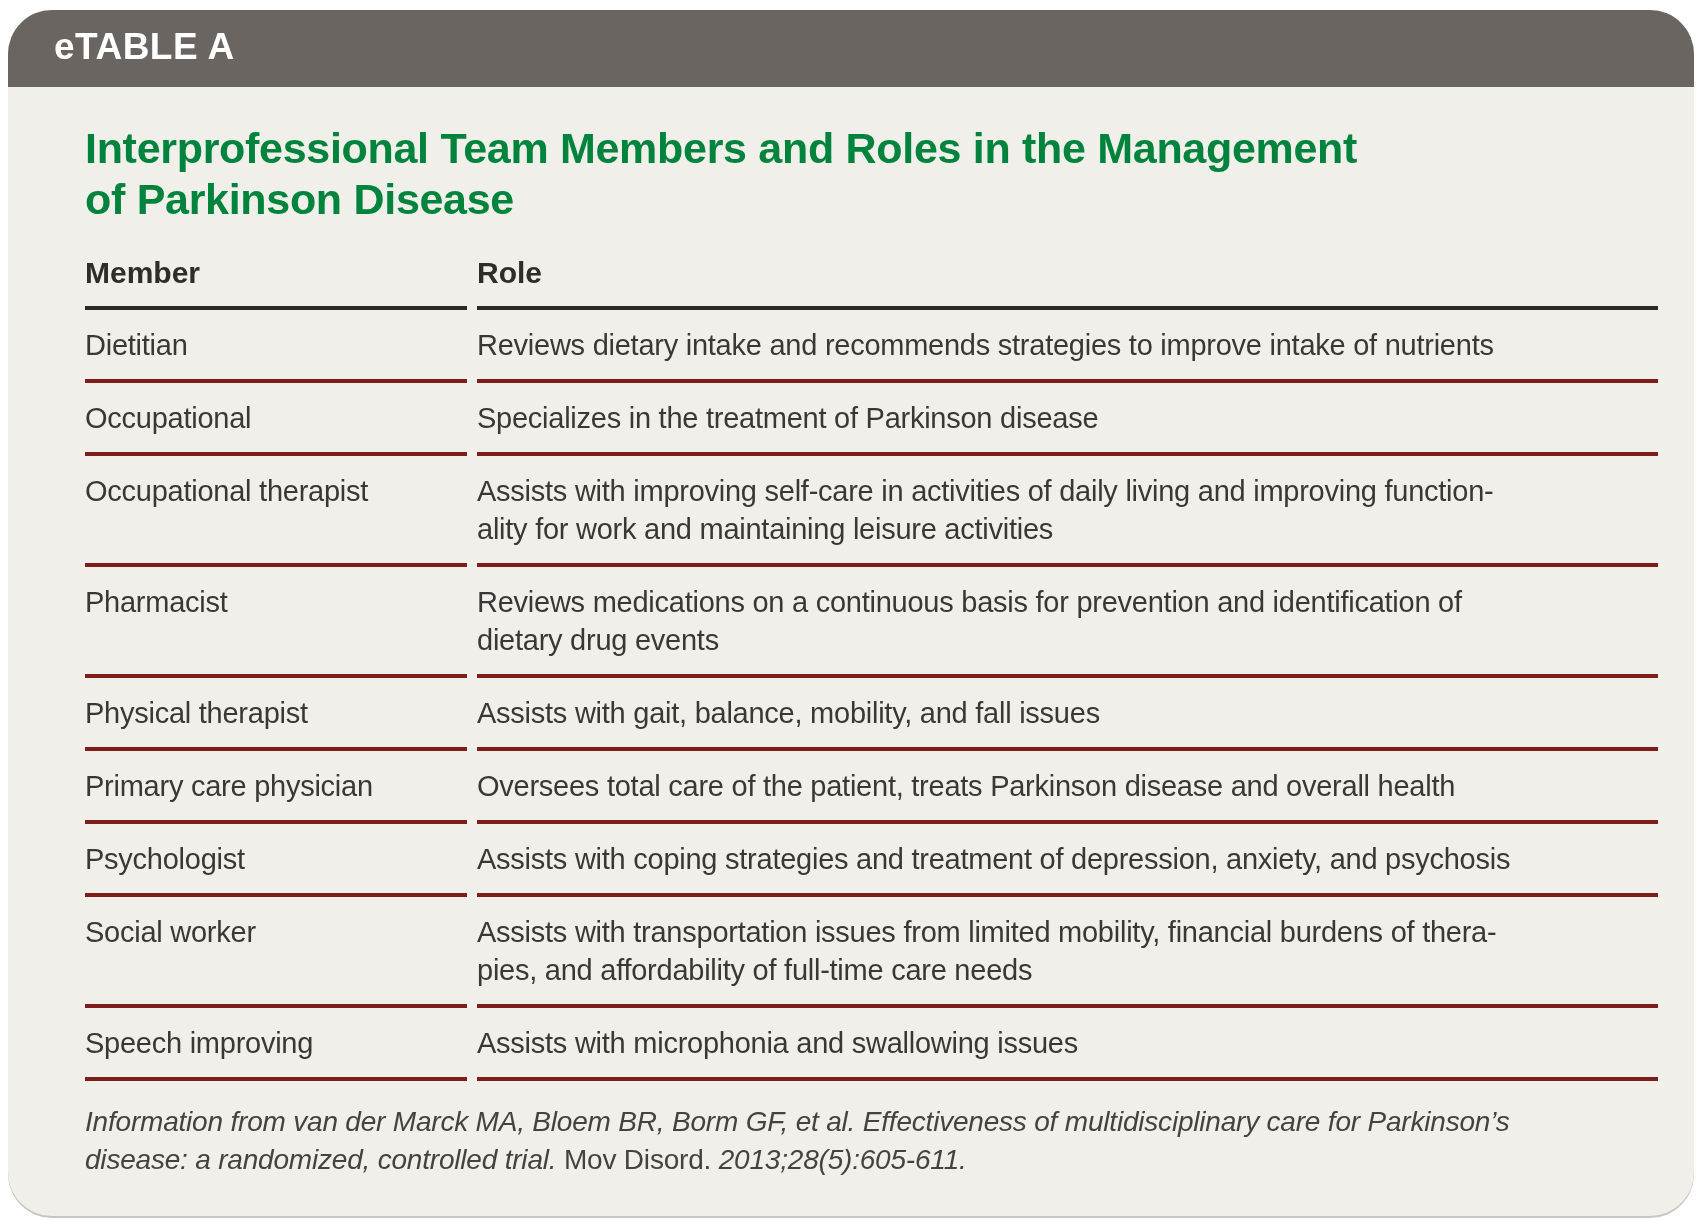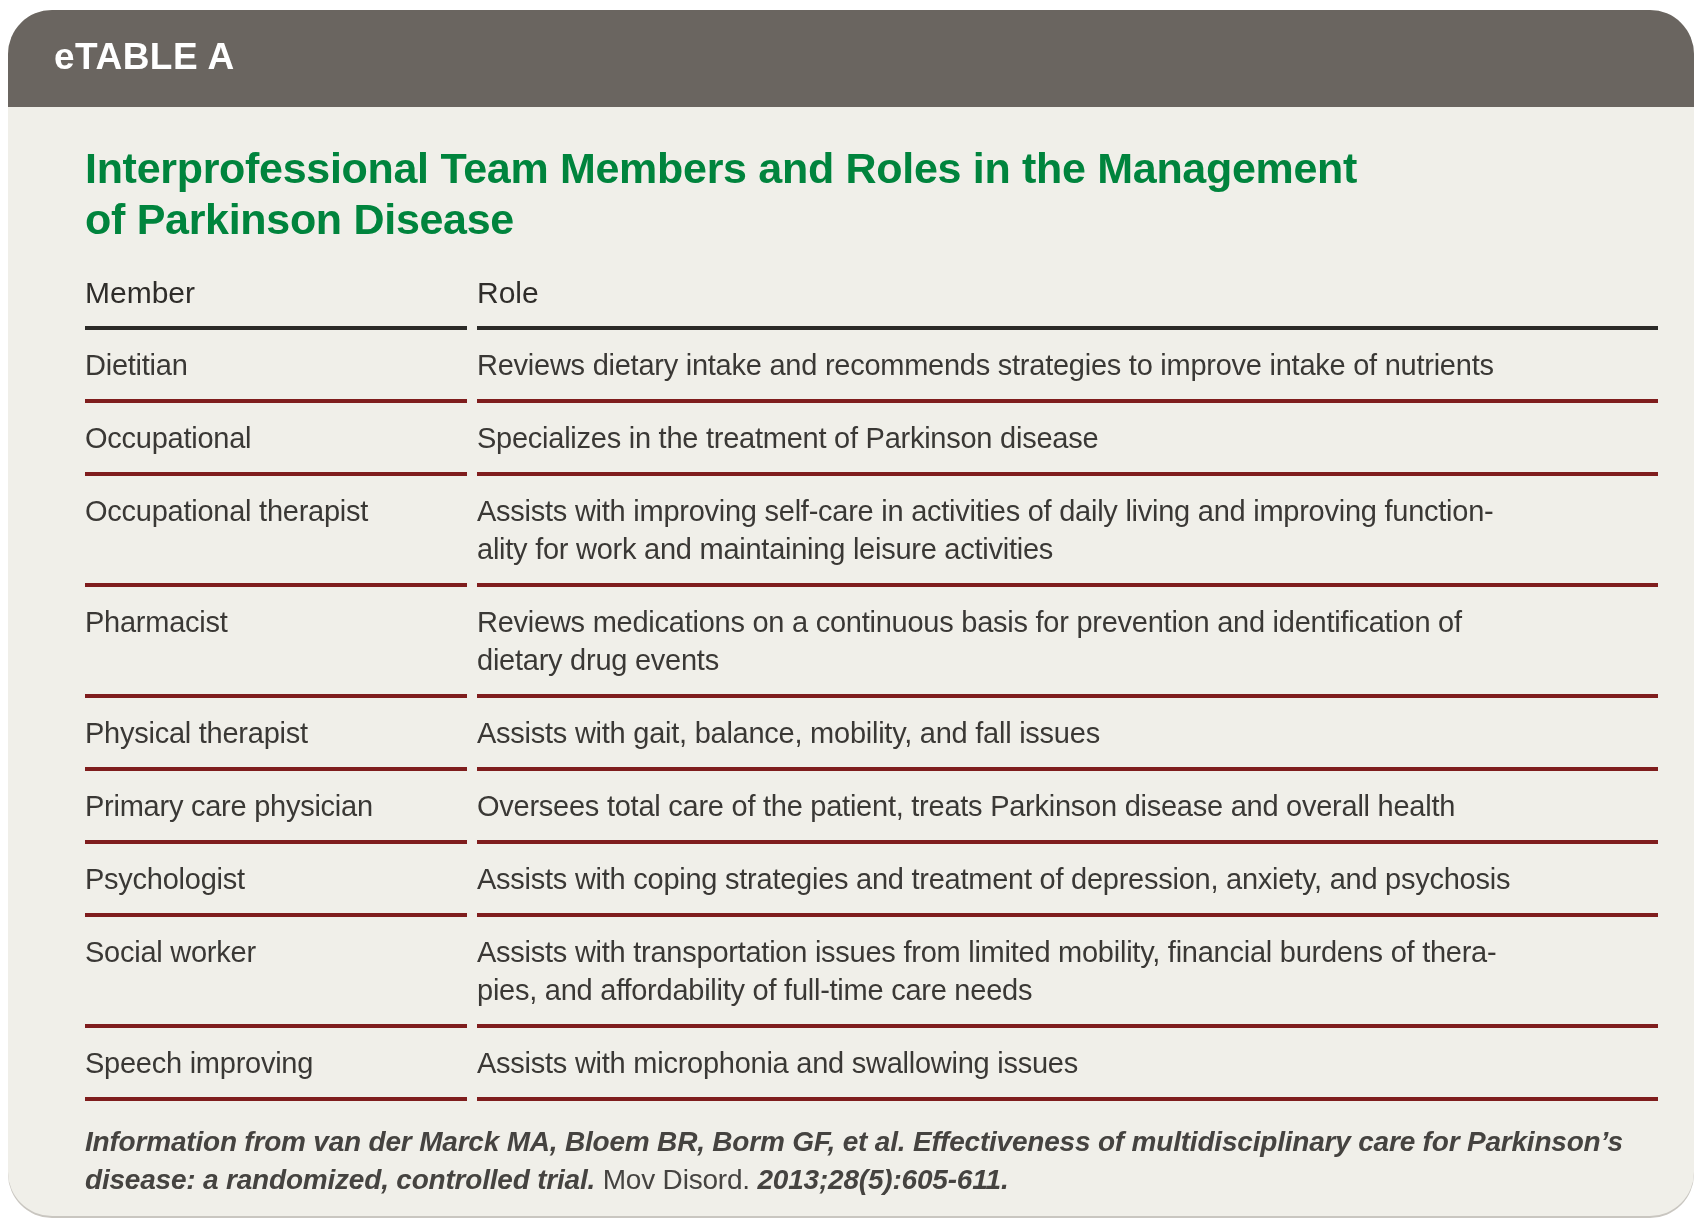--- a/index.html
+++ b/index.html
@@ -13,21 +13,21 @@
   .card {
     position: absolute;
     left: 8px; top: 10px;
     width: 1686px; height: 1206px;
     background: #f0efe9;
     border-radius: 44px;
     box-shadow: 0 2px 0 #c9c6c0;
     overflow: hidden;
   }
   .card-header {
-    height: 97px;
+    height: 77px;
     background: #6a6560;
     display: flex;
     align-items: center;
     padding: 4px 46px 8px 46px;
   }
   .tab-label {
     color: #ffffff;
     font-size: 37px;
     font-weight: bold;
     letter-spacing: 0.5px;
@@ -46,21 +46,21 @@
     white-space: pre-line;
   }
   .pd-table {
     display: grid;
     grid-template-columns: 382px 1fr;
     column-gap: 10px;
   }
   .trow { display: contents; }
   .th {
     font-size: 30px;
-    font-weight: normal;
+    font-weight: bold;
     color: #2f2d2a;
     padding: 10px 0 16px 0;
     border-bottom: 4px solid #2b2a27;
   }
   .td {
     font-size: 29px;
     color: #3a3835;
     line-height: 38px;
     letter-spacing: -0.25px;
     padding: 16px 0 15px 0;
@@ -68,21 +68,21 @@
     white-space: pre-line;
   }
   .footnote {
     margin-top: 22px;
     font-size: 28px;
     line-height: 38px;
     color: #454340;
     letter-spacing: -0.2px;
     white-space: pre-line;
   }
-  .footnote .it { font-style: italic; font-weight: bold; }
+  .footnote .it { font-style: italic; }
   .footnote .jr { font-style: normal; }
 </style>
 </head>
 <body>
 
 <div class="card">
   <div class="card-header">
     <span class="tab-label">eTABLE A</span>
   </div>
   <div class="card-body">

